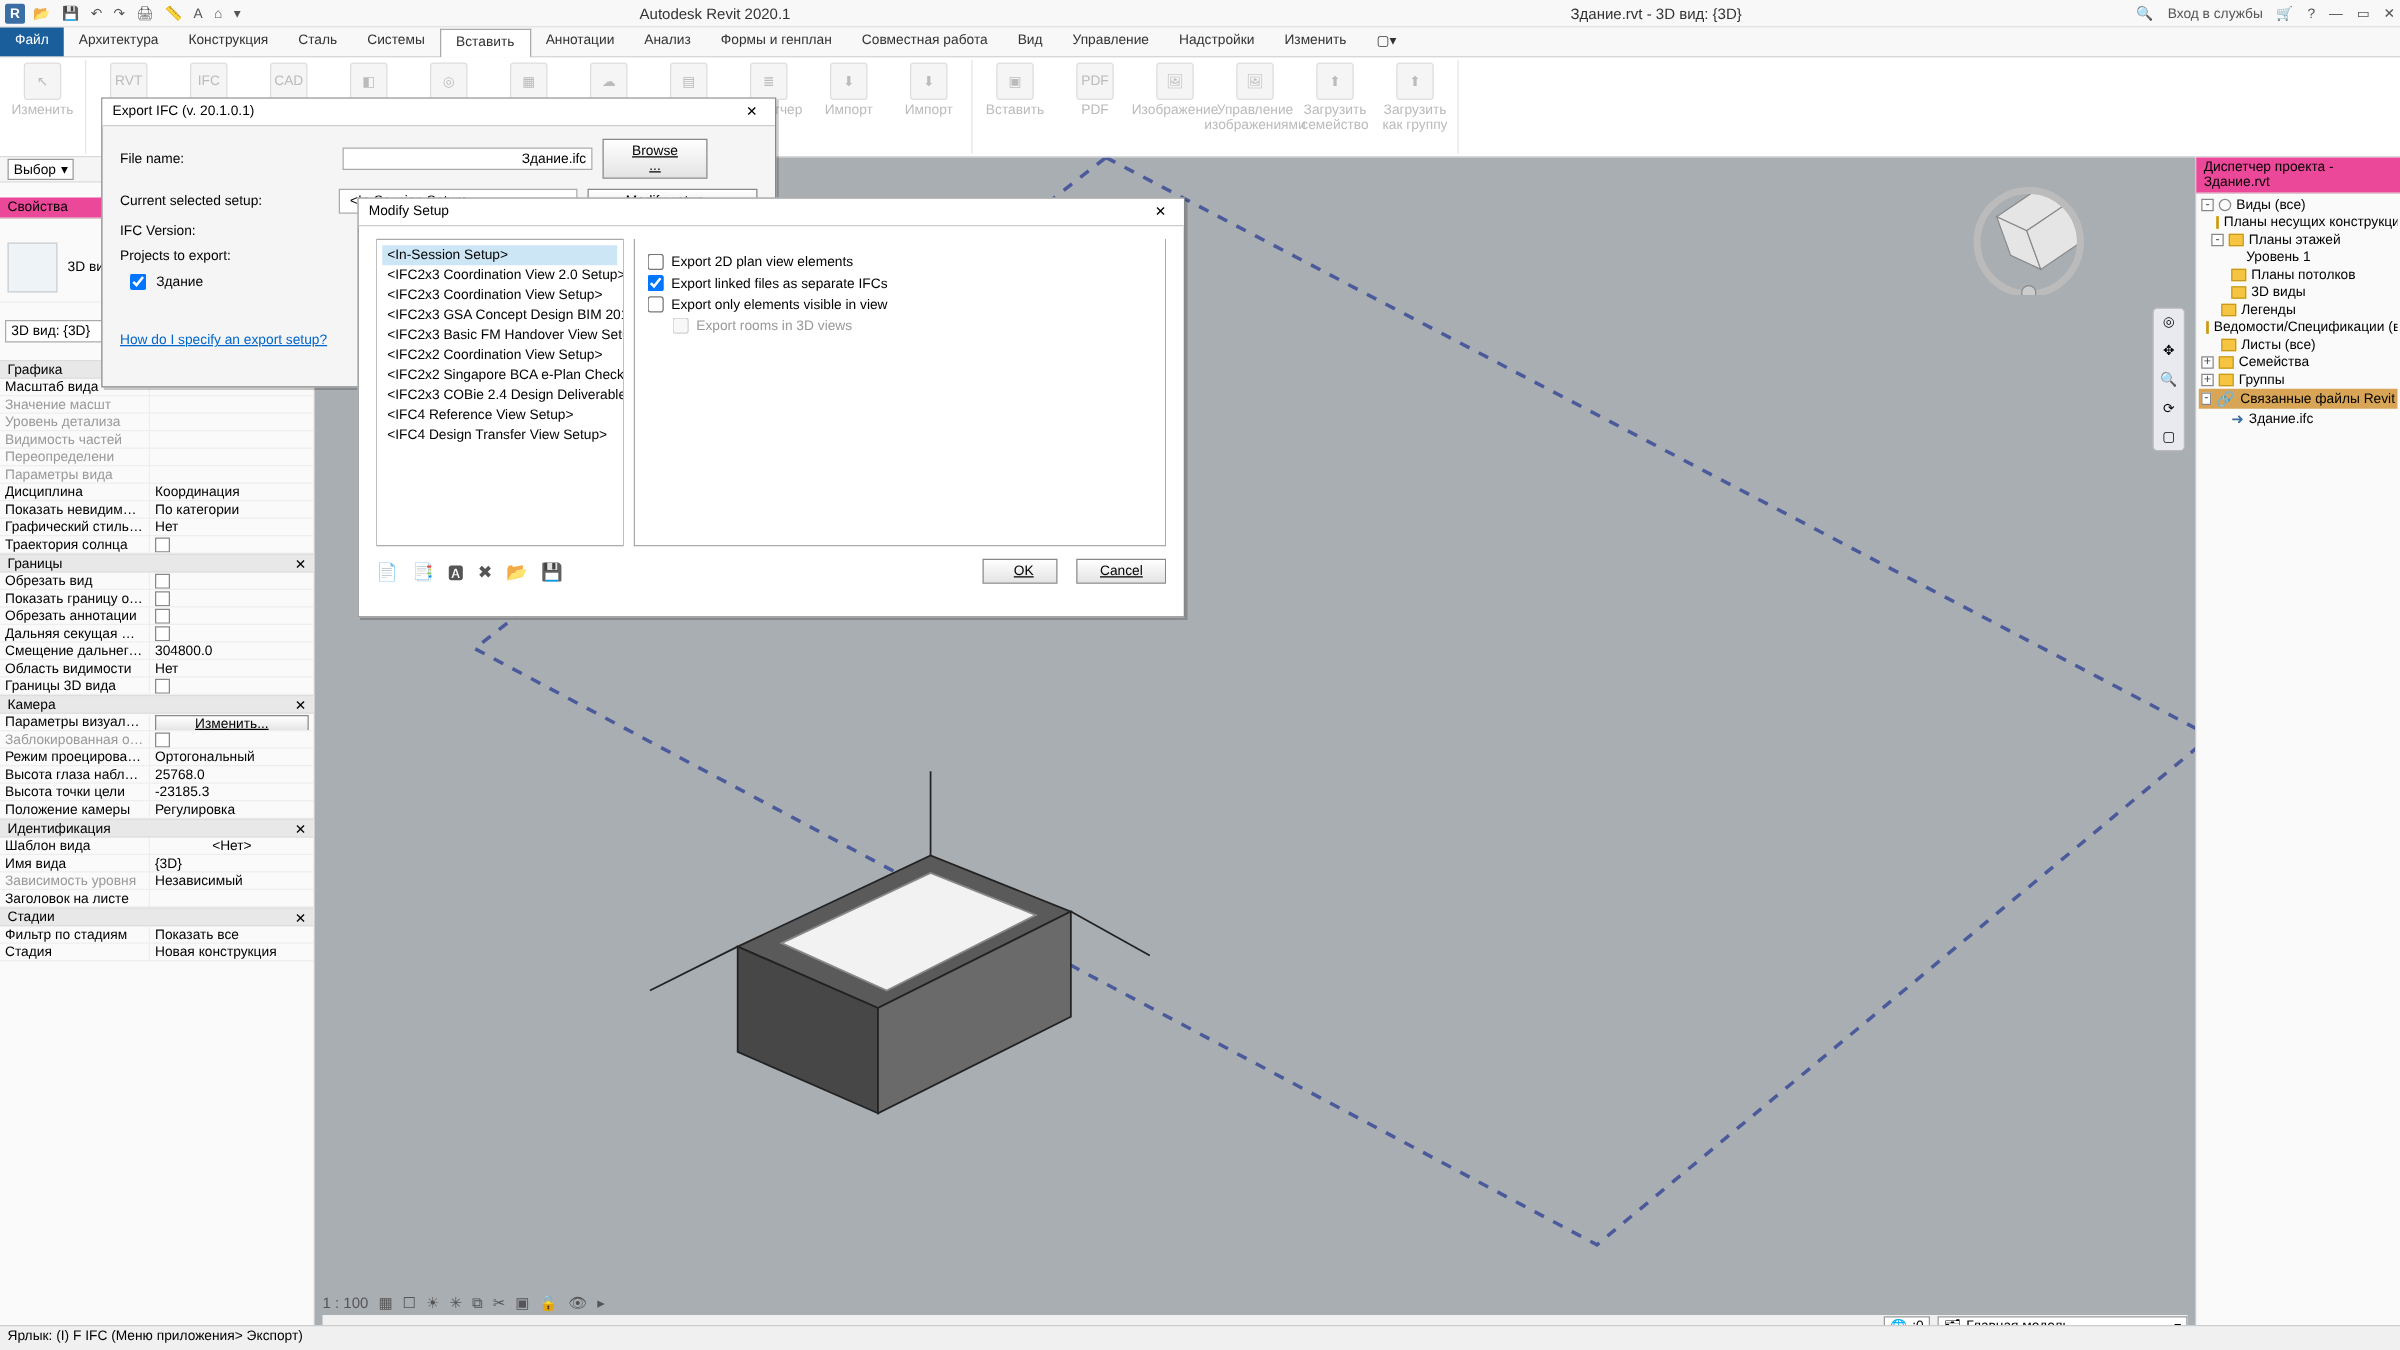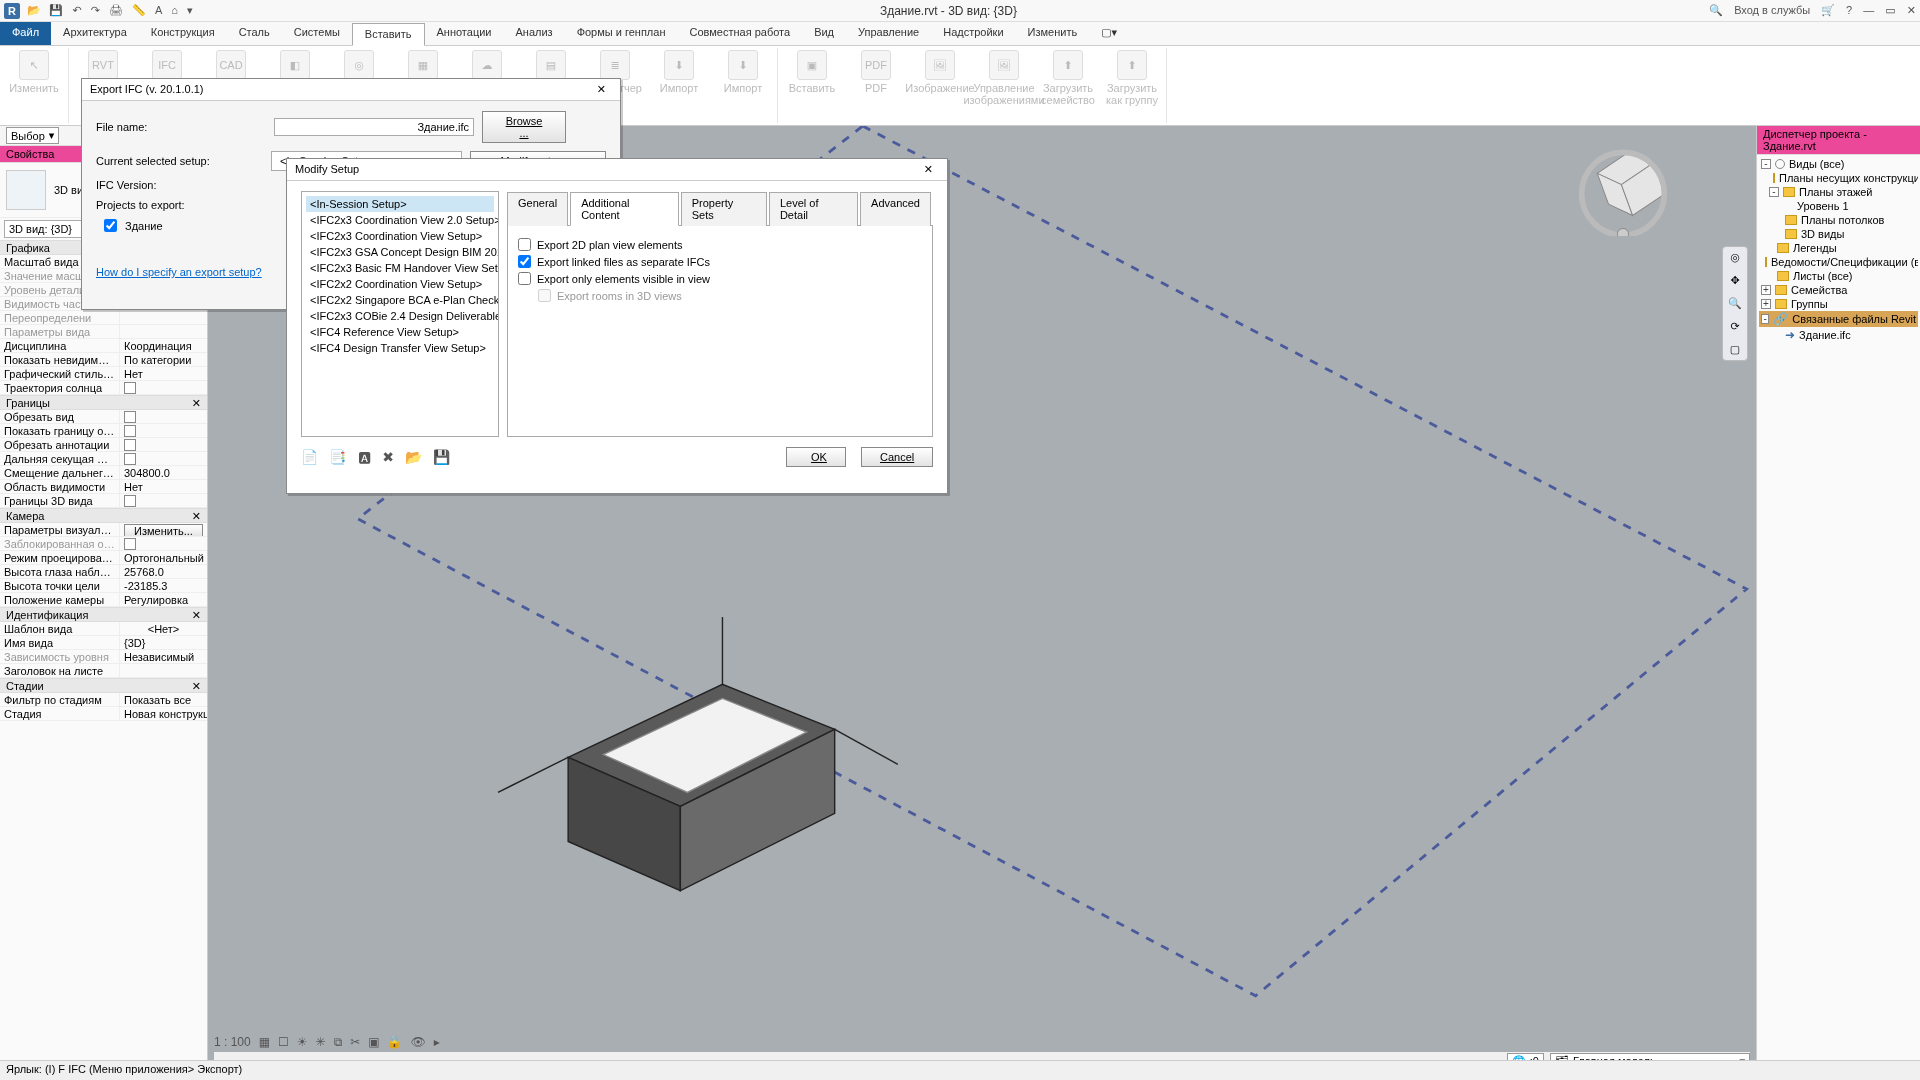--- a/index.html
+++ b/index.html
@@ -15,21 +15,21 @@
 .ribbon-tabs .tab.file { background:#1a5f9c; color:#fff; }
 .ribbon-tabs .tab.active { border:1px solid #aaa; border-bottom:1px solid #fff; background:#fff; position:relative; top:1px; }
 .ribbon { height: 80px; background:#fff; border-bottom:1px solid #ccc; display:flex; padding:2px 0;}
 .ribbon .group { border-right:1px solid #e5e5e5; padding:2px 6px; display:flex; flex-direction:column; justify-content:flex-start; align-items:center; position:relative;}
 .ribbon .group .items { display:flex; gap:8px; }
 .ribbon .group .item { display:flex; flex-direction:column; align-items:center; width:56px; color:#bbb; font-size:10px; text-align:center; cursor:default;}
 .ribbon .group .item .ico { width:30px; height:30px; border:1px solid #ddd; border-radius:3px; margin-bottom:2px; background:#f5f5f5; display:flex; align-items:center; justify-content:center; color:#bbb; }
 .ribbon .group-name { font-size:10px; color:#777; margin-top:2px;}
 .main { position:absolute; top:126px; bottom:0; left:0; right:0; display:flex; }
 .selector-bar { height:20px; background:#f5f5f5; border-bottom:1px solid #ddd; padding:2px 6px; display:flex; align-items:center; width:252px;}
-.left-panel { width:208px; background:#fafafa; border-right:1px solid #ccc; display:flex; flex-direction:column; overflow:hidden;}
+.left-panel { width:252px; background:#fafafa; border-right:1px solid #ccc; display:flex; flex-direction:column; overflow:hidden;gap:12px;}
 .panel-title { background:#ec4899; padding:2px 6px; font-weight:normal; border-bottom:1px solid #ddd;}
 .prop-row { height:55px; display:flex; align-items:center; padding:4px 6px; gap:8px; border-bottom:1px solid #eee;}
 .prop-row .ico { width:40px; height:40px; border:1px solid #ccc; background:#eef3f8; }
 .section-head { background:#e8e8e8; padding:1px 6px; font-weight:normal; height:15px; display:flex; justify-content:space-between; border-top:1px solid #ddd; border-bottom:1px solid #ddd;}
 .prop-grid { }
 .prop-grid .r { display:flex; height:14px; border-bottom:1px solid #eee; }
 .prop-grid .r .k { width:120px; padding:1px 4px; border-right:1px solid #eee; overflow:hidden; white-space:nowrap; text-overflow:ellipsis;}
 .prop-grid .r .v { flex:1; padding:1px 4px; overflow:hidden; white-space:nowrap;}
 .prop-grid .r.dis .k { color:#999; }
 .checkbox { width:12px; height:12px; border:1px solid #888; display:inline-block; background:#fff;}
@@ -86,20 +86,21 @@
     <span>💾</span>
     <span>↶</span>
     <span>↷</span>
     <span>🖨</span>
     <span>📏</span>
     <span>A</span>
     <span>⌂</span>
     <span>▾</span>
   </div>
   <div class="center">
+    <div>Autodesk Revit 2020.1</div>
     <div>Здание.rvt - 3D вид: {3D}</div>
   </div>
   <div class="right">
     <span>🔍</span>
     <span>Вход в службы</span>
     <span>🛒</span>
     <span>?</span>
     <span>—</span>
     <span>▭</span>
     <span>✕</span>
@@ -548,27 +549,20 @@
           <div class="li">&lt;IFC2x3 Coordination View Setup&gt;</div>
           <div class="li">&lt;IFC2x3 GSA Concept Design BIM 2010 Setup&gt;</div>
           <div class="li">&lt;IFC2x3 Basic FM Handover View Setup&gt;</div>
           <div class="li">&lt;IFC2x2 Coordination View Setup&gt;</div>
           <div class="li">&lt;IFC2x2 Singapore BCA e-Plan Check Setup&gt;</div>
           <div class="li">&lt;IFC2x3 COBie 2.4 Design Deliverable Setup&gt;</div>
           <div class="li">&lt;IFC4 Reference View Setup&gt;</div>
           <div class="li">&lt;IFC4 Design Transfer View Setup&gt;</div>
         </div>
       <div class="dlg2-right">
-        <div class="tabstrip">
-          <div class="t">General</div>
-          <div class="t active">Additional Content</div>
-          <div class="t">Property Sets</div>
-          <div class="t">Level of Detail</div>
-          <div class="t">Advanced</div>
-        </div>
         <div class="tabcontent">
           <div class="cbrow">
               <input type="checkbox" style="">
               <label>Export 2D plan view elements</label>
             </div>
           <div class="cbrow">
               <input type="checkbox" checked="" style="">
               <label>Export linked files as separate IFCs</label>
             </div>
           <div class="cbrow">

